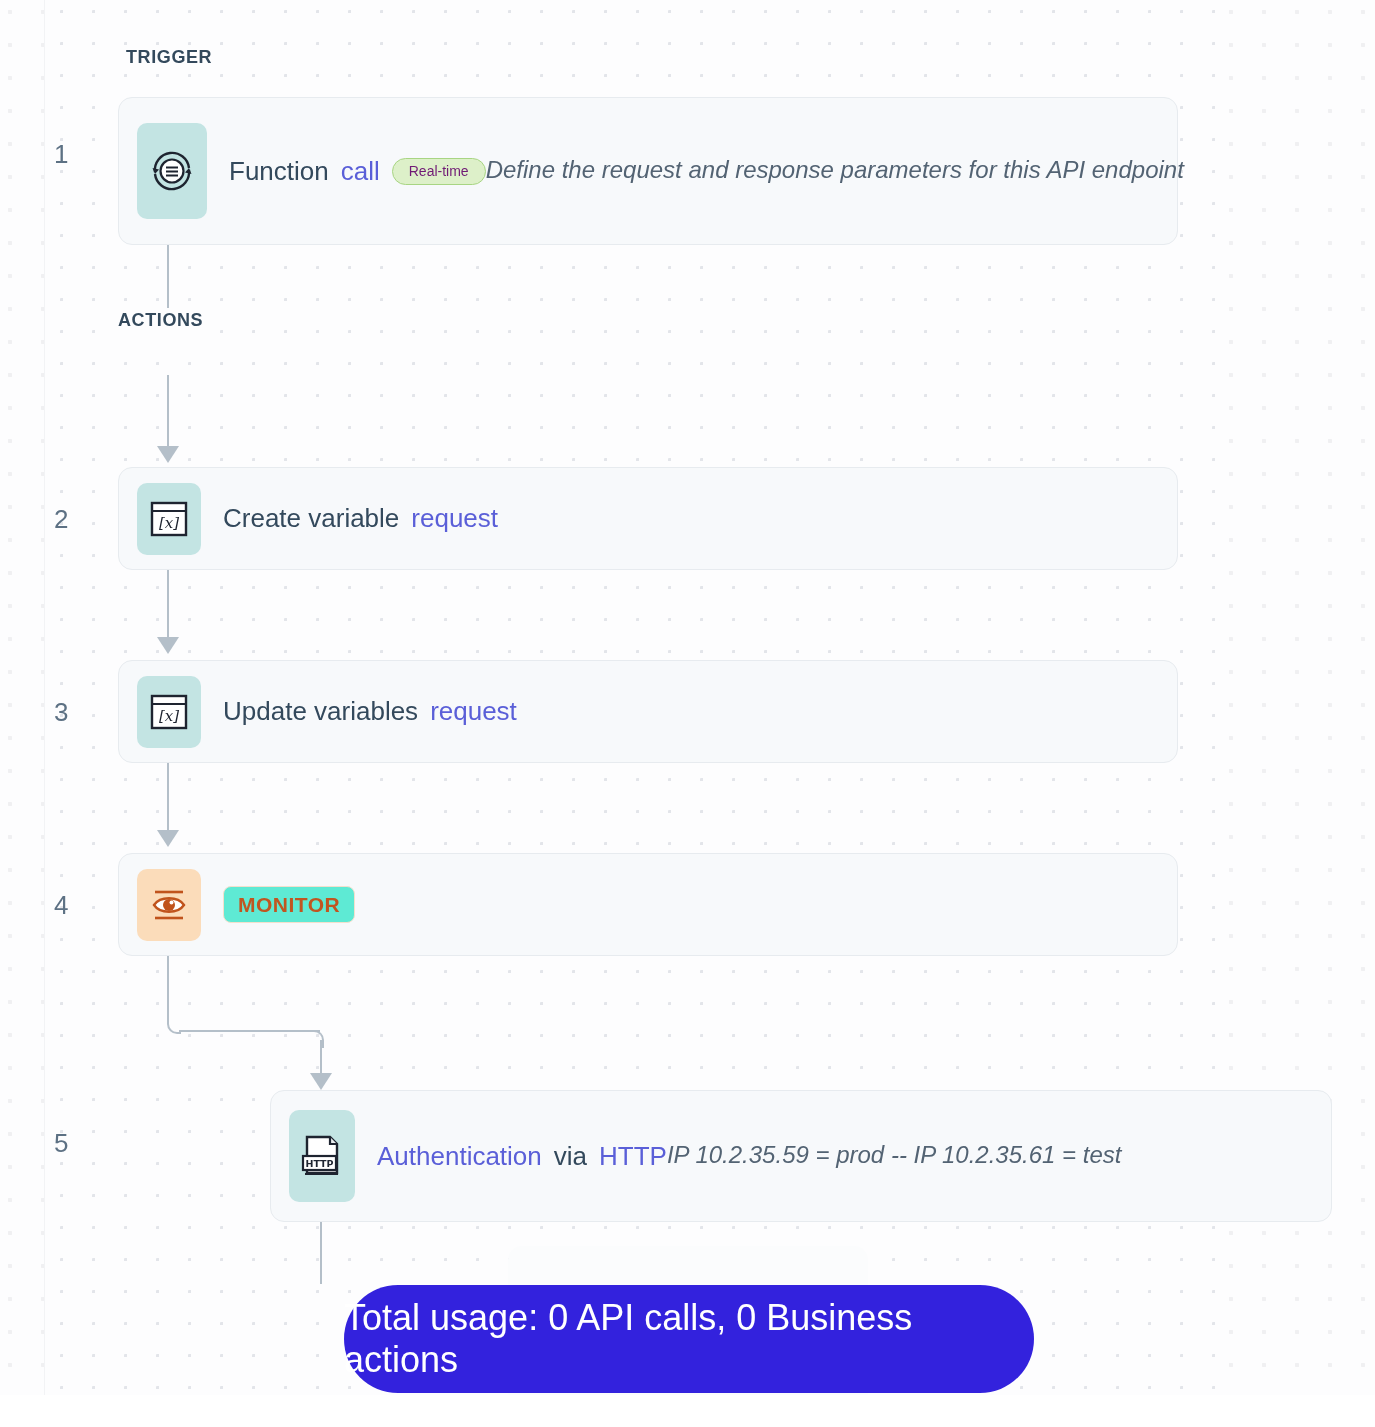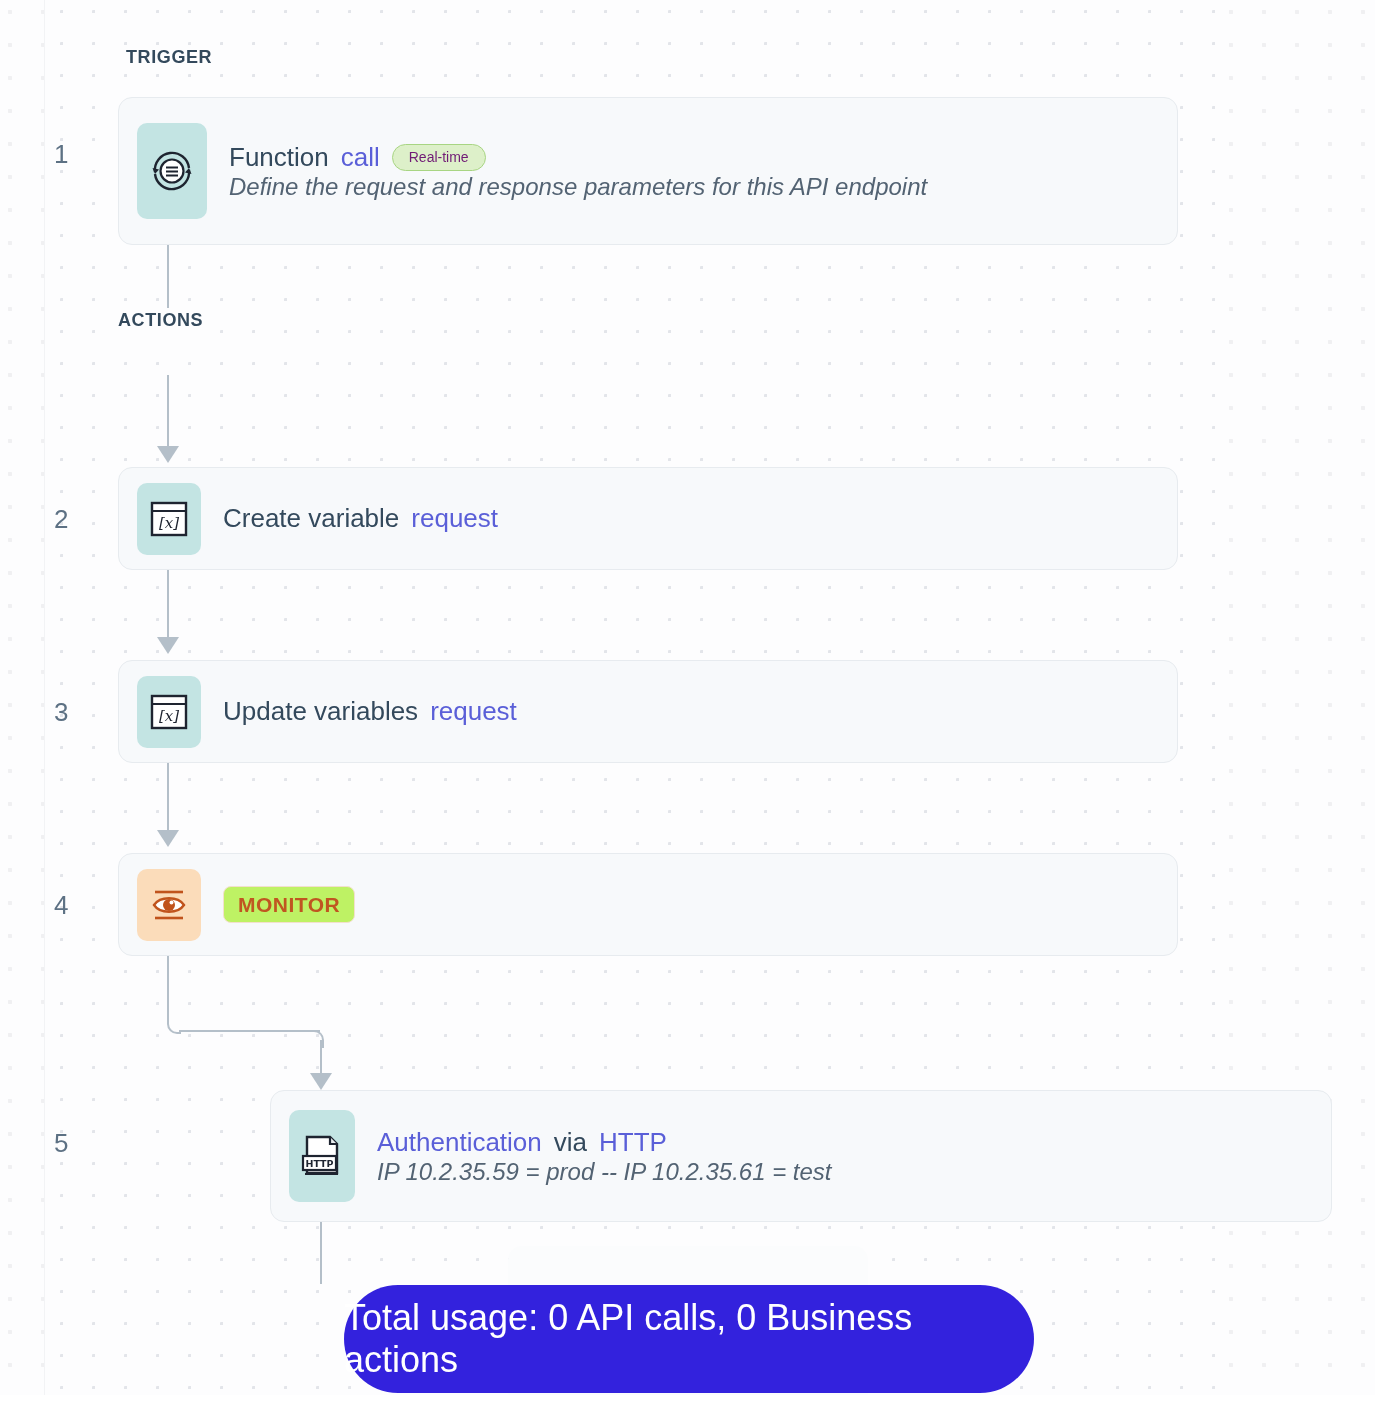--- a/index.html
+++ b/index.html
@@ -92,21 +92,21 @@
     display: flex;
     align-items: center;
     justify-content: center;
   }
   .icon-tile.teal { background: #c3e4e3; }
   .icon-tile.peach { background: #fbdcba; }
 
   .node .body {
     margin-left: 22px;
     display: flex;
-    flex-direction: column;
+    flex-direction: row;
     justify-content: center;
   }
 
   .title-row {
     font-size: 26px;
     color: #33495c;
     display: flex;
     align-items: center;
     gap: 12px;
     white-space: nowrap;
@@ -132,21 +132,21 @@
     padding: 5px 16px 6px;
     line-height: 1;
   }
 
   .badge-monitor {
     display: inline-block;
     font-size: 21px;
     font-weight: bold;
     letter-spacing: 0.5px;
     color: #c05621;
-    background: #bef264;
+    background: #5eead4;
     border: 1px solid #f3e0cd;
     border-radius: 8px;
     padding: 7px 14px;
     line-height: 1;
   }
 
   
   .conn {
     position: absolute;
     background: #b4bfc9;

